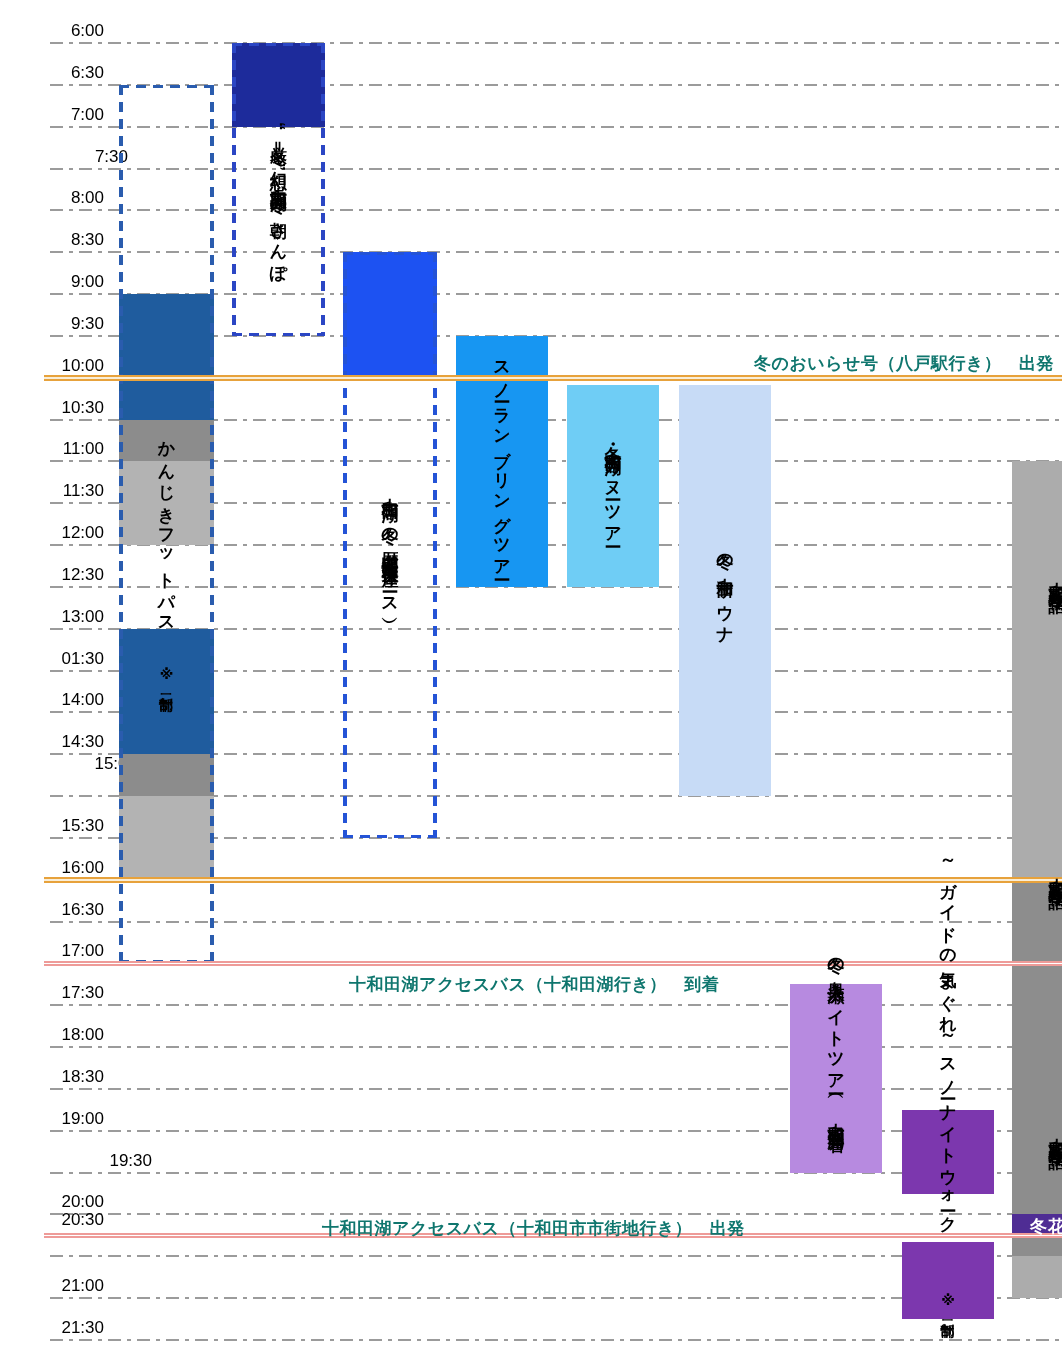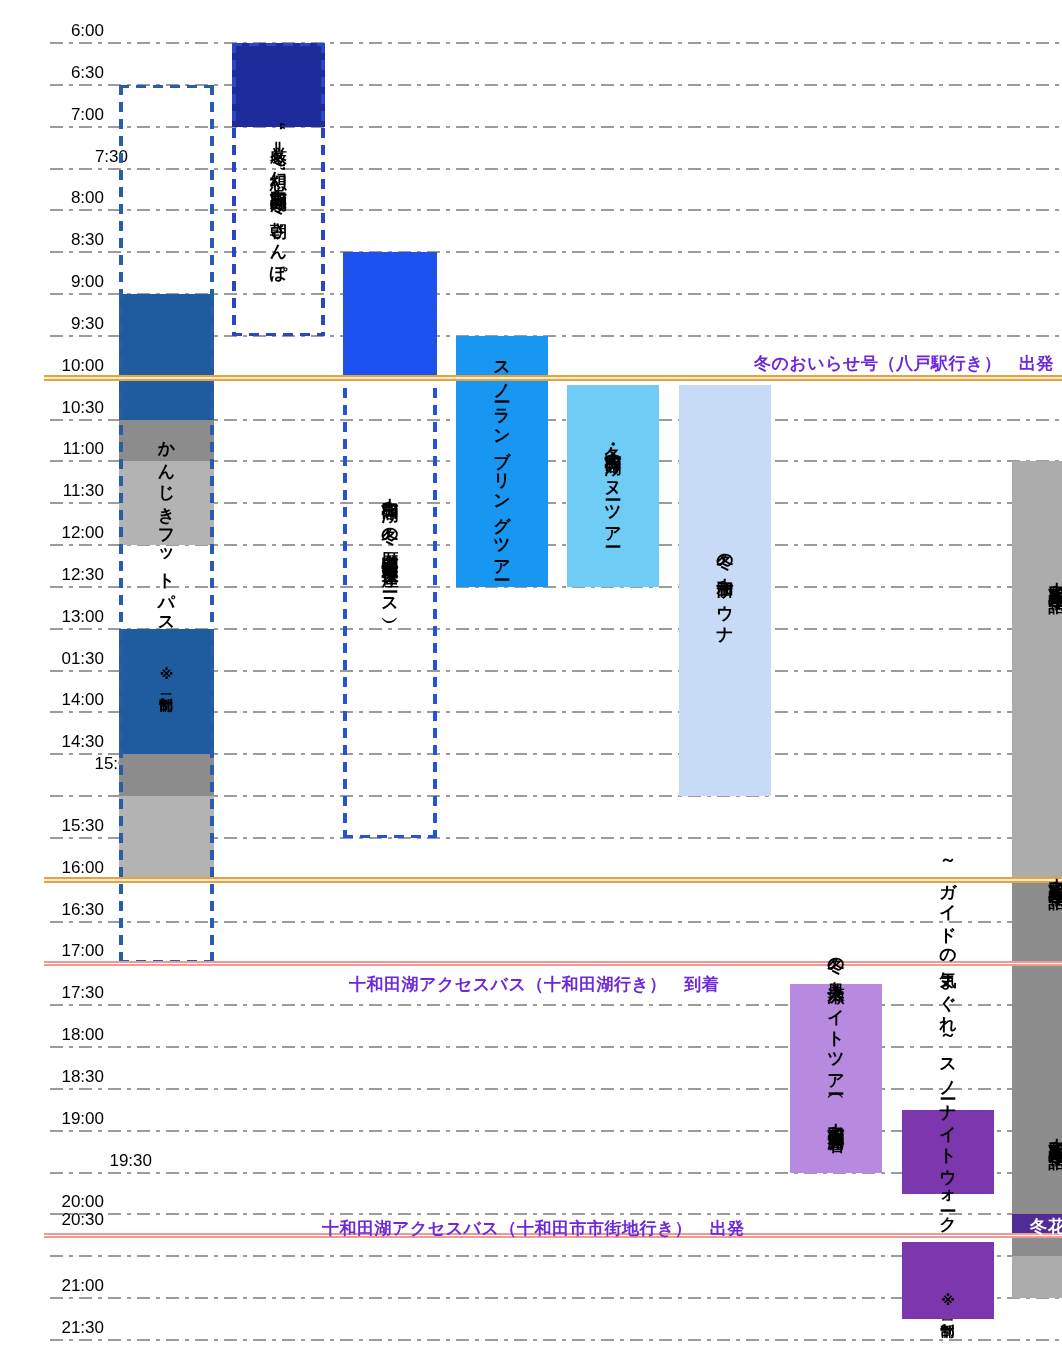--- a/index.html
+++ b/index.html
@@ -21,21 +21,21 @@
   .vlabel{
     position:absolute;writing-mode:vertical-rl;font-weight:700;font-size:17px;
     letter-spacing:2.5px;color:#000;white-space:nowrap;transform:translate(-50%,-50%);
   }
   .vlabel.small{font-size:14px;letter-spacing:1.5px;}
   .hwlabel{
     position:absolute;font-weight:700;font-size:17px;color:#fff;
     white-space:nowrap;transform:translate(-50%,-50%);letter-spacing:1px;
   }
   .evlabel{
-    position:absolute;font-weight:700;font-size:17px;color:#6d28d9;white-space:nowrap;
+    position:absolute;font-weight:700;font-size:17px;color:#0f766e;white-space:nowrap;
     letter-spacing:0.5px;
   }
   .evline{position:absolute;left:0;width:1062px;box-sizing:border-box;}
   .evline.orange{height:6px;border-top:2px solid #e7a23c;border-bottom:2px solid #e7a23c;background:#f9eed8;}
   .evline.pink{height:5px;border-top:2px solid #ee9b98;border-bottom:2px solid #ee9b98;background:#ffffff;}
 </style>
 </head>
 <body>
 
 <div id="chart">

